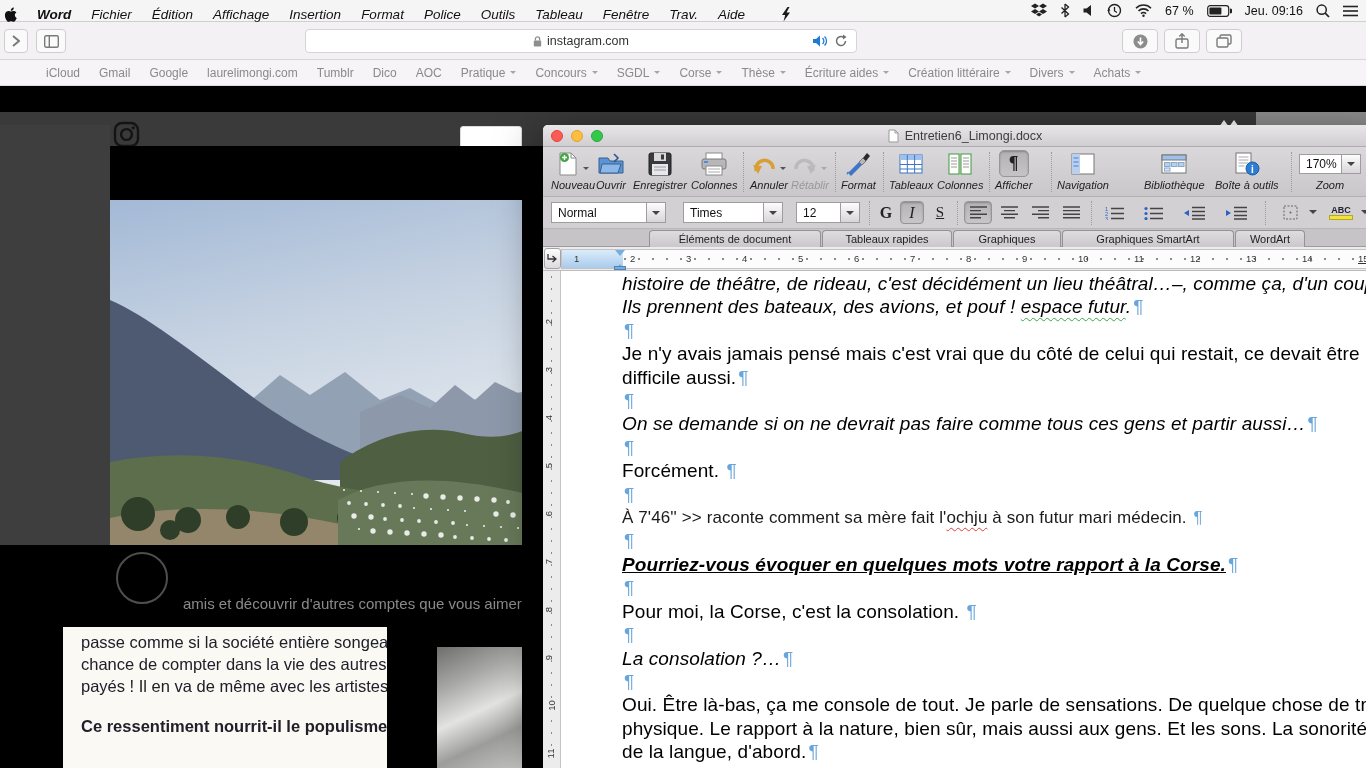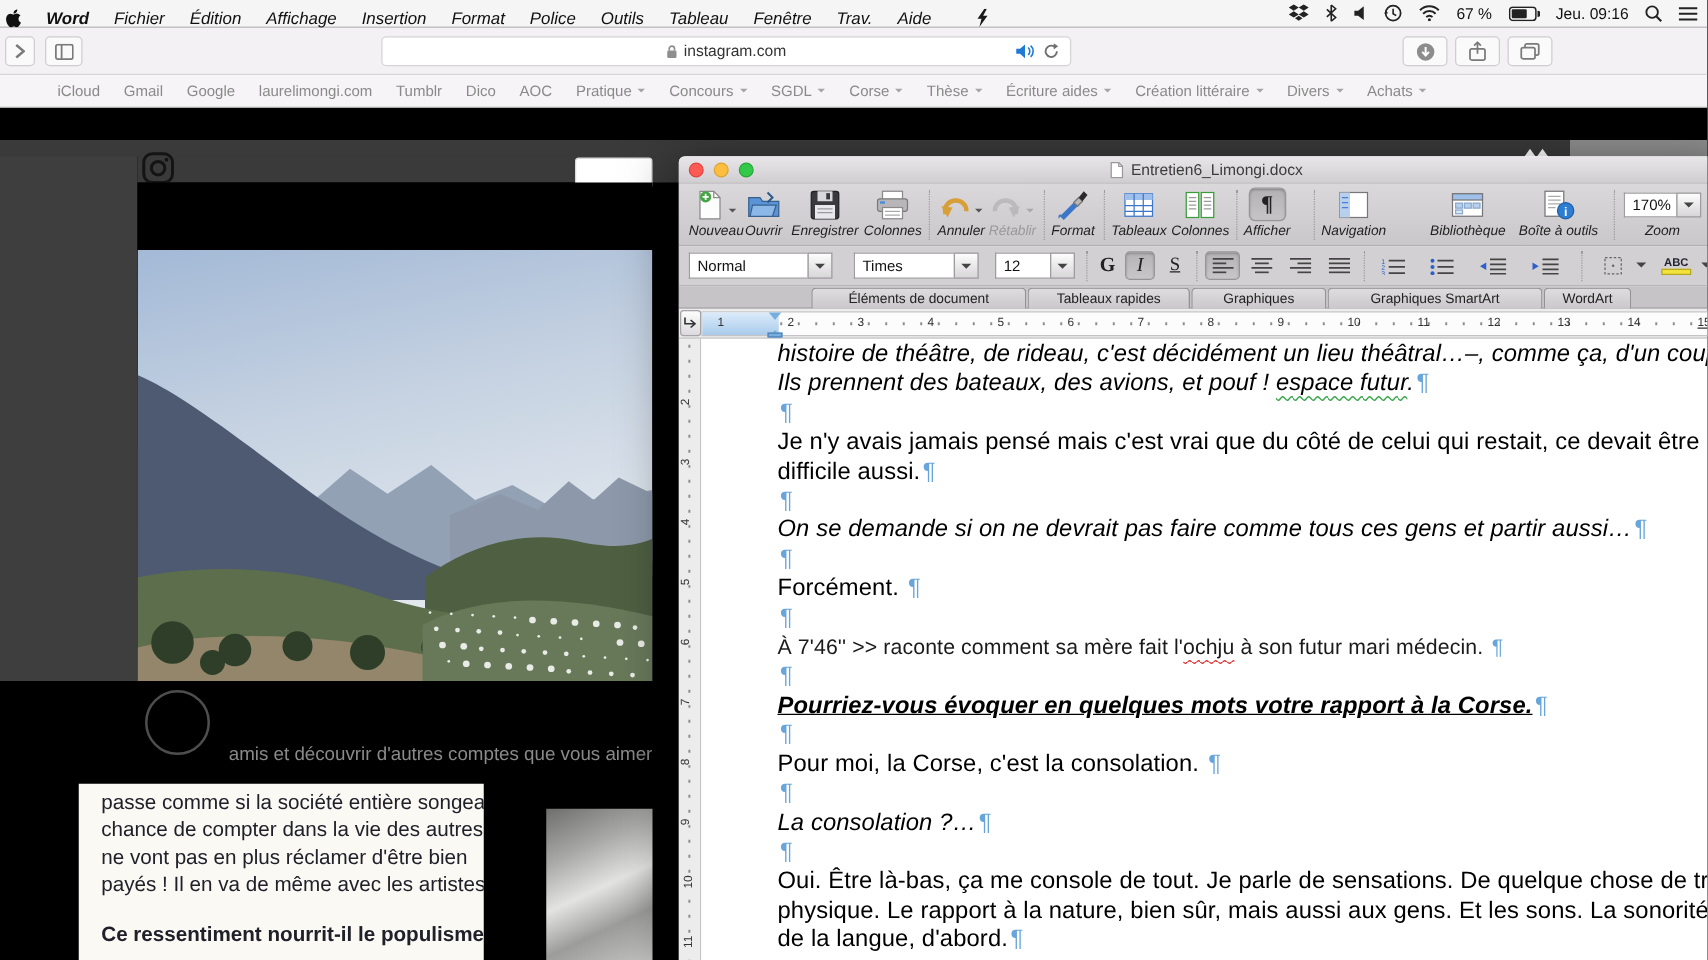--- a/index.html
+++ b/index.html
@@ -219,21 +219,20 @@
     </div>
 
     <div class="insta-black-lower"></div>
     <div class="discover-circle"></div>
     <div class="discover-text">amis et découvrir d'autres comptes que vous aimer</div>
 
     <div class="article">
       <div id="article-lines">
           <div class="article-line">passe comme si la société entière songeait :</div>
           <div class="article-line">chance de compter dans la vie des autres, ils</div>
-          <div class="article-line">ne vont pas en plus réclamer d'être bien</div>
           <div class="article-line">payés ! Il en va de même avec les artistes.</div>
         </div>
       <div class="article-bold">Ce ressentiment nourrit-il le populisme ?</div>
     </div>
     <div class="frag-photo"></div>
 
     <span class="carets-up">
       <svg width="22" height="10" viewBox="0 0 22 10">
           <path d="M1,9 L6,2 L11,9" fill="#fff"></path>
           <path d="M11,9 L16,2 L21,9" fill="#fff"></path>

